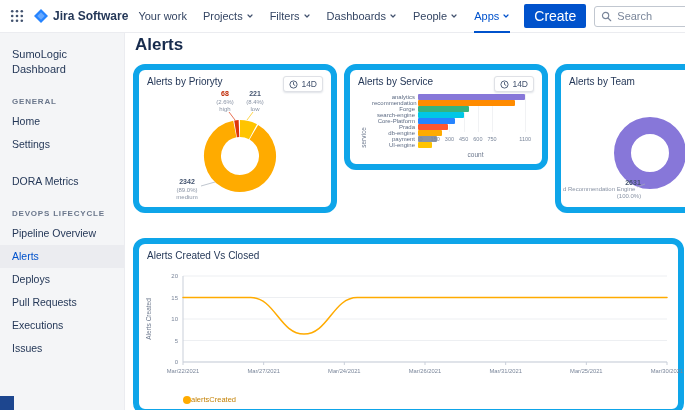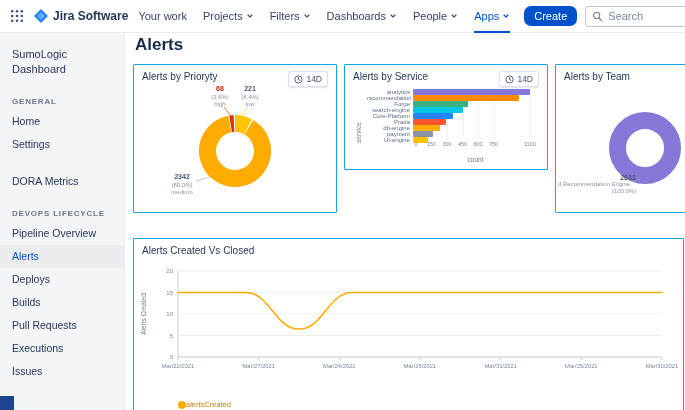--- a/index.html
+++ b/index.html
@@ -8,39 +8,39 @@
 
 .topnav{position:absolute;top:0;left:0;width:685px;height:33px;background:#fff;
   border-bottom:1px solid #EBECF0;display:flex;align-items:center;padding:0 12px 0 8px;gap:8px;z-index:20}
 .appswitch{display:flex;cursor:pointer;padding:2px}
 .logo{display:flex;align-items:center;gap:5px;cursor:pointer;margin-right:2px}
 .logo-text{font-size:12px;font-weight:600;color:#253858;white-space:nowrap}
 .navitems{display:flex;align-items:center;gap:16px;height:33px}
 .nav-item{display:flex;align-items:center;gap:3px;font-size:11px;color:#344563;height:33px;cursor:pointer;white-space:nowrap}
 .nav-item.active{color:#0052CC;box-shadow:inset 0 -2px 0 #0052CC}
 .nav-item.active svg path{stroke:#0052CC}
-.create-btn{background:#0052CC;color:#fff;border:none;border-radius:7px;font-size:11px;
+.create-btn{background:#0052CC;color:#fff;border:none;border-radius:2px;font-size:14px;
   font-family:inherit;padding:4px 10px;margin-left:6px;cursor:pointer}
 .search-box{margin-left:auto;display:flex;align-items:center;gap:5px;width:130px;height:21px;
   border:1px solid #C1C7D0;border-radius:3px;padding:0 6px;background:#fff}
 .search-box input{border:none;outline:none;flex:1;min-width:0;font-size:11px;font-family:inherit;color:#344563;background:transparent}
 .search-box input::placeholder{color:#7A869A}
 
 .sidebar{position:absolute;top:33px;left:0;bottom:0;width:125px;background:#F4F5F7;
   border-right:1px solid #EBECF0;padding-top:10px}
 .sidebar-title{font-size:11px;color:#253858;padding:4px 12px;font-weight:400;line-height:15px}
 .side-section{margin-top:14px}
 .side-header{font-size:8px;font-weight:700;letter-spacing:.8px;color:#6B778C;padding:2px 12px 4px;text-transform:uppercase}
 .side-item{font-size:10.5px;color:#253858;padding:4px 12px;cursor:pointer;line-height:15px}
 .side-item.active{color:#0052CC;background:#EBECF0}
 .corner-square{position:absolute;left:0;bottom:0;width:14px;height:14px;background:#1D468F;z-index:30}
 
 .main{position:absolute;left:126px;top:33px;width:559px;bottom:0;background:#fff}
 .page-title{position:absolute;left:9px;top:2px;font-size:17px;font-weight:700;color:#172B4D}
-.card{position:absolute;background:#fff;border:1px solid #0ea5e9;border-radius:1px}
+.card{position:absolute;background:#fff;border:6px solid #0ea5e9;border-radius:12px}
 .card-head{display:flex;align-items:flex-start;justify-content:space-between;padding:6px 8px 0;position:relative;z-index:2}
 .card-title{font-size:10px;color:#253858}
 .pill{display:flex;align-items:center;gap:3px;border:1px solid #DFE1E6;border-radius:3px;padding:2px 5px;
   font-size:8.5px;color:#42526E;background:#fff;box-shadow:0 1px 2px rgba(9,30,66,.13);cursor:pointer}
 .card-pie1{left:7px;top:31px;width:204px;height:149px}
 .card-bar{left:218px;top:31px;width:204px;height:106px}
 .card-pie2{left:429px;top:31px;width:204px;height:149px}
 .card-line{left:7px;top:205px;width:551px;height:177px}
 .pie-svg{position:absolute;left:0;top:0;z-index:1;overflow:visible}
 
@@ -144,21 +144,20 @@
         <div class="side-item">Settings</div>
       </div>
       <div class="side-section">
         <div class="side-item">DORA Metrics</div>
       </div>
       <div class="side-section">
         <div class="side-header">DEVOPS LIFECYCLE</div>
         <div class="side-item">Pipeline Overview</div>
         <div class="side-item active">Alerts</div>
         <div class="side-item">Deploys</div>
-        <div class="side-item">Builds</div>
         <div class="side-item">Pull Requests</div>
         <div class="side-item">Executions</div>
         <div class="side-item">Issues</div>
       </div>
     </div>
 </aside>
 <div class="corner-square"></div>
 
 <main class="main">
   <h1 class="page-title">Alerts</h1>

